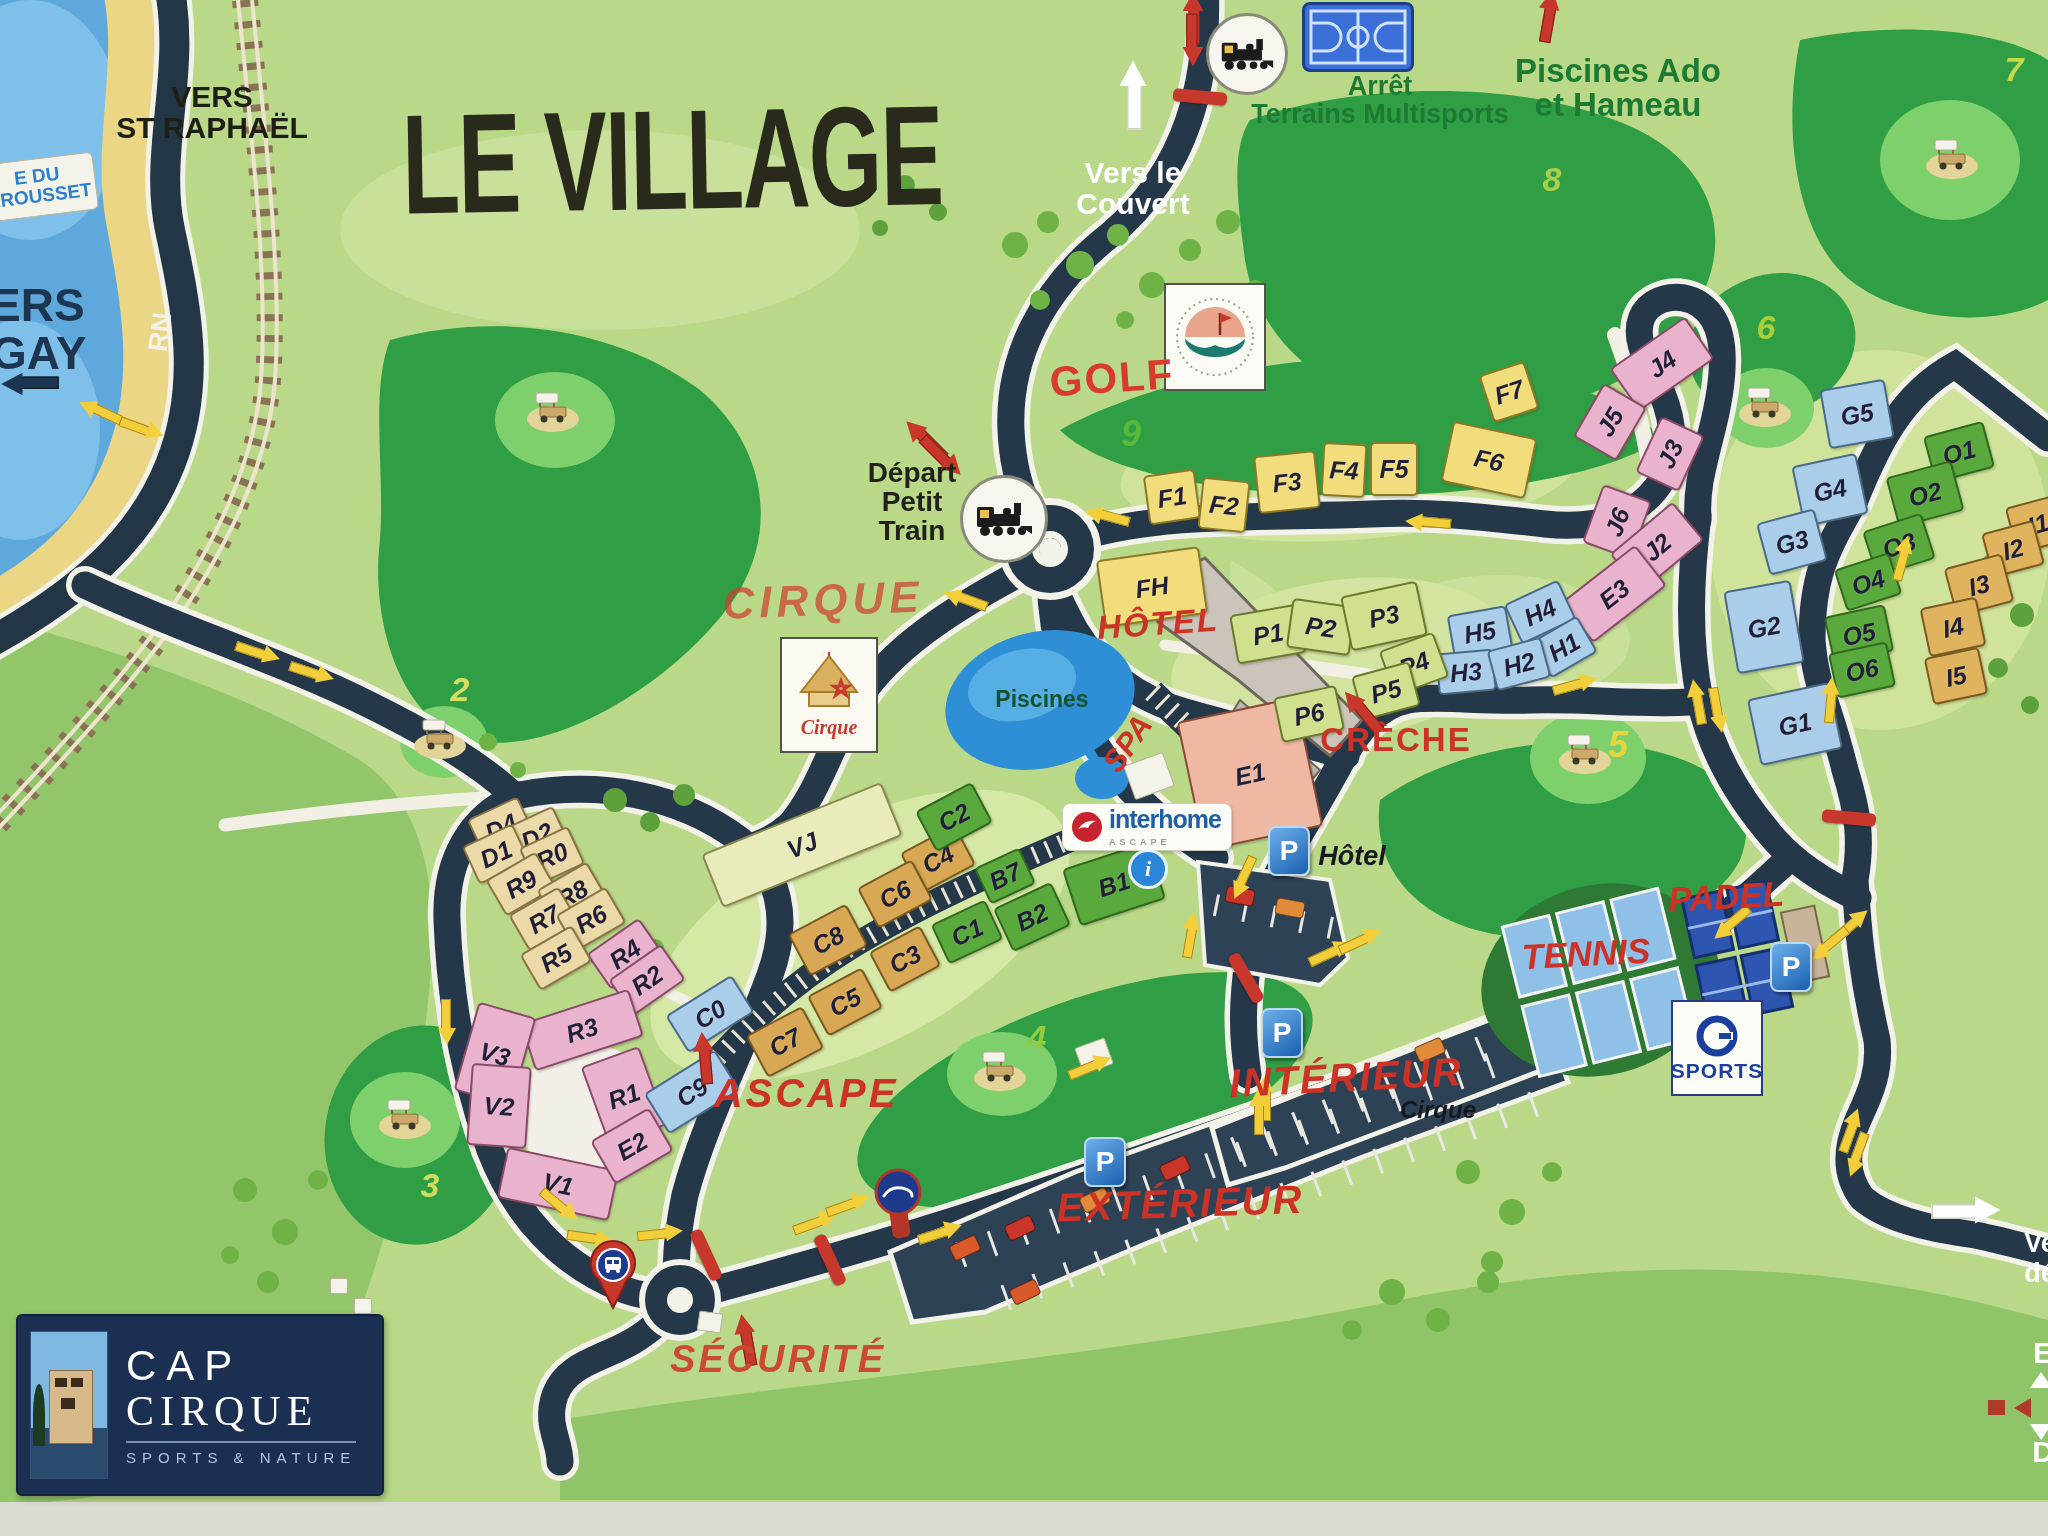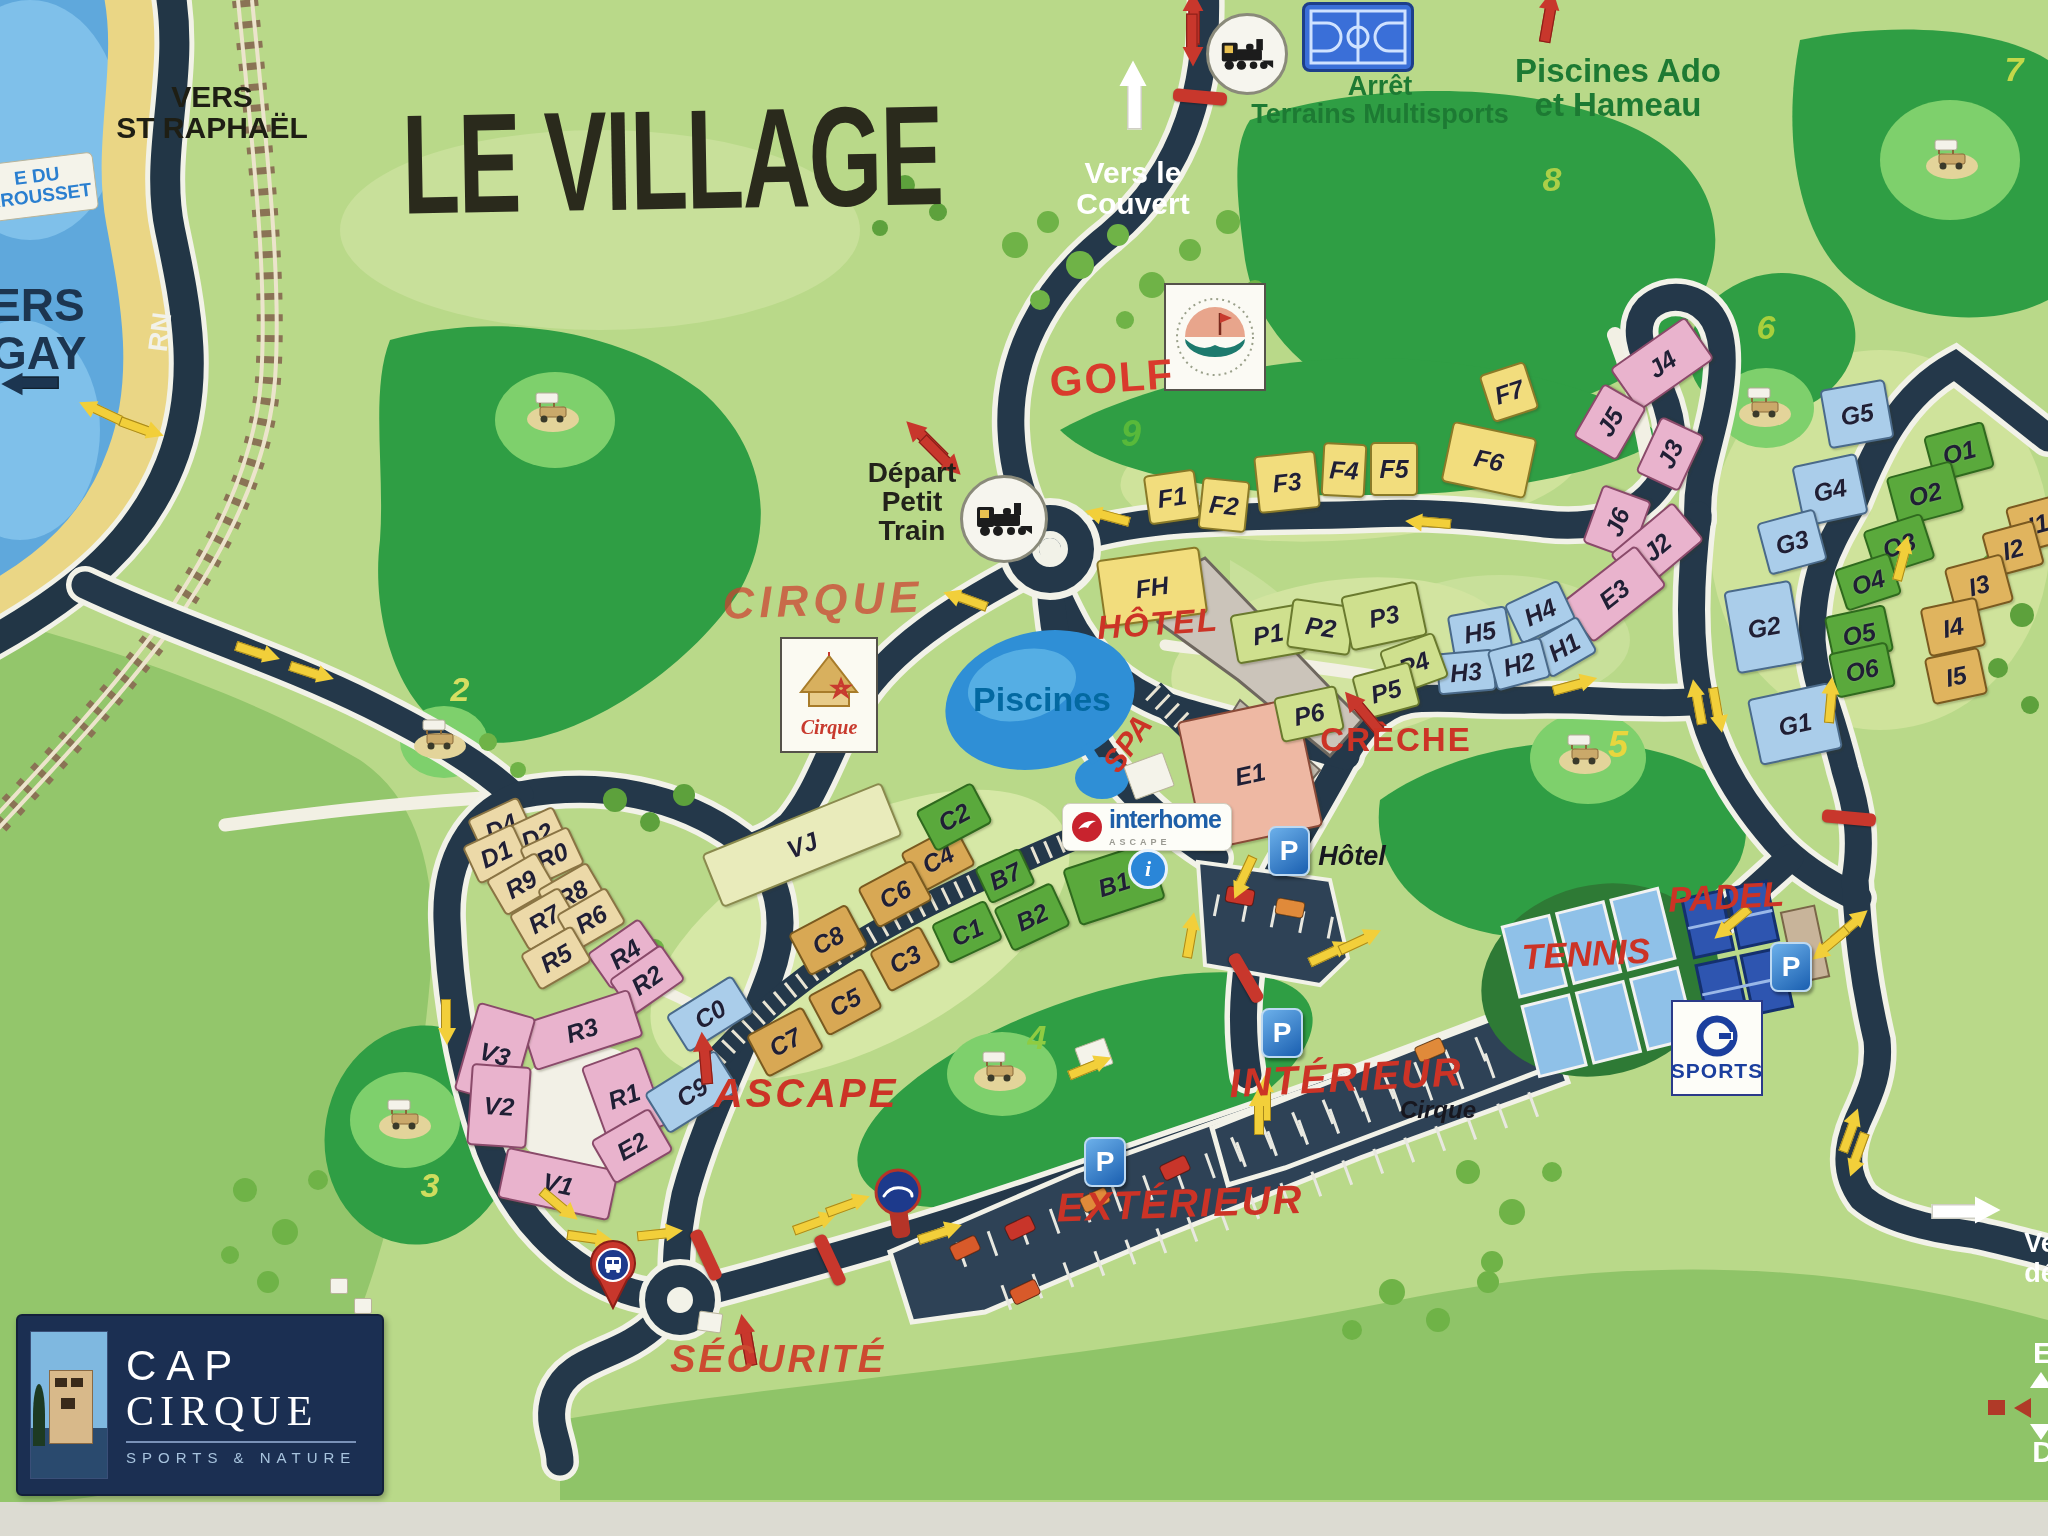--- a/index.html
+++ b/index.html
@@ -390,21 +390,21 @@
     <div class="lbl" style="left: 1618px; top: 88px; font-size: 33px; color: rgb(29, 122, 51); transform: translate(-50%, -50%);">Piscines Ado
 et Hameau</div>
     <div class="lbl" style="left: 1380px; top: 100px; font-size: 27px; color: rgb(29, 122, 51); transform: translate(-50%, -50%);">Arrêt
 Terrains Multisports</div>
     <div class="lbl" style="left: 1112px; top: 378px; font-size: 42px; color: rgb(217, 58, 44); letter-spacing: 2px; transform: translate(-50%, -50%) rotate(-4deg);">GOLF</div>
     <div class="lbl" style="left: 912px; top: 502px; font-size: 28px; color: rgb(34, 34, 26); transform: translate(-50%, -50%);">Départ
 Petit
 Train</div>
     <div class="lbl" style="left: 823px; top: 600px; font-size: 44px; color: rgba(205, 62, 48, 0.72); font-style: italic; letter-spacing: 5px; transform: translate(-50%, -50%) rotate(-2deg);">CIRQUE</div>
     <div class="lbl" style="left: 1158px; top: 624px; font-size: 33px; color: rgb(204, 51, 38); font-style: italic; letter-spacing: 2px; transform: translate(-50%, -50%) rotate(-4deg);">HÔTEL</div>
-    <div class="lbl" style="left: 1042px; top: 700px; font-size: 34px; color: #0369a1; transform: translate(-50%, -50%);">Piscines</div>
+    <div class="lbl" style="left: 1042px; top: 700px; font-size: 23px; color: #14532d; transform: translate(-50%, -50%);">Piscines</div>
     <div class="lbl" style="left: 1128px; top: 744px; font-size: 31px; color: rgb(204, 51, 38); font-style: italic; transform: translate(-50%, -50%) rotate(-55deg);">SPA</div>
     <div class="lbl" style="left: 1396px; top: 740px; font-size: 33px; color: rgb(204, 51, 38); letter-spacing: 2px; transform: translate(-50%, -50%);">CRÈCHE</div>
     <div class="lbl" style="left: 806px; top: 1094px; font-size: 40px; color: rgb(204, 51, 38); font-style: italic; letter-spacing: 3px; transform: translate(-50%, -50%); text-align: center;">ASCAPE</div>
     <div class="lbl" style="left: 778px; top: 1360px; font-size: 38px; color: rgb(204, 74, 48); font-style: italic; letter-spacing: 3px; transform: translate(-50%, -50%);">SÉCURITÉ</div>
     <div class="lbl" style="left: 1180px; top: 1204px; font-size: 40px; color: rgb(204, 51, 38); font-style: italic; letter-spacing: 2px; transform: translate(-50%, -50%) rotate(-2deg);">EXTÉRIEUR</div>
     <div class="lbl" style="left: 1346px; top: 1078px; font-size: 40px; color: rgb(204, 51, 38); font-style: italic; letter-spacing: 2px; transform: translate(-50%, -50%) rotate(-3deg);">INTÉRIEUR</div>
     <div class="lbl" style="left: 1438px; top: 1110px; font-size: 24px; color: rgb(23, 23, 31); font-style: italic; transform: translate(-50%, -50%);">Cirque</div>
     <div class="lbl" style="left: 1726px; top: 897px; font-size: 35px; color: rgb(204, 51, 38); font-style: italic; transform: translate(-50%, -50%) rotate(-3deg);">PADEL</div>
     <div class="lbl" style="left: 1586px; top: 954px; font-size: 35px; color: rgb(204, 51, 38); font-style: italic; transform: translate(-50%, -50%) rotate(-3deg);">TENNIS</div>
     <div class="lbl" style="left: 1352px; top: 856px; font-size: 27px; color: rgb(23, 23, 31); font-style: italic; transform: translate(-50%, -50%);">Hôtel</div>

